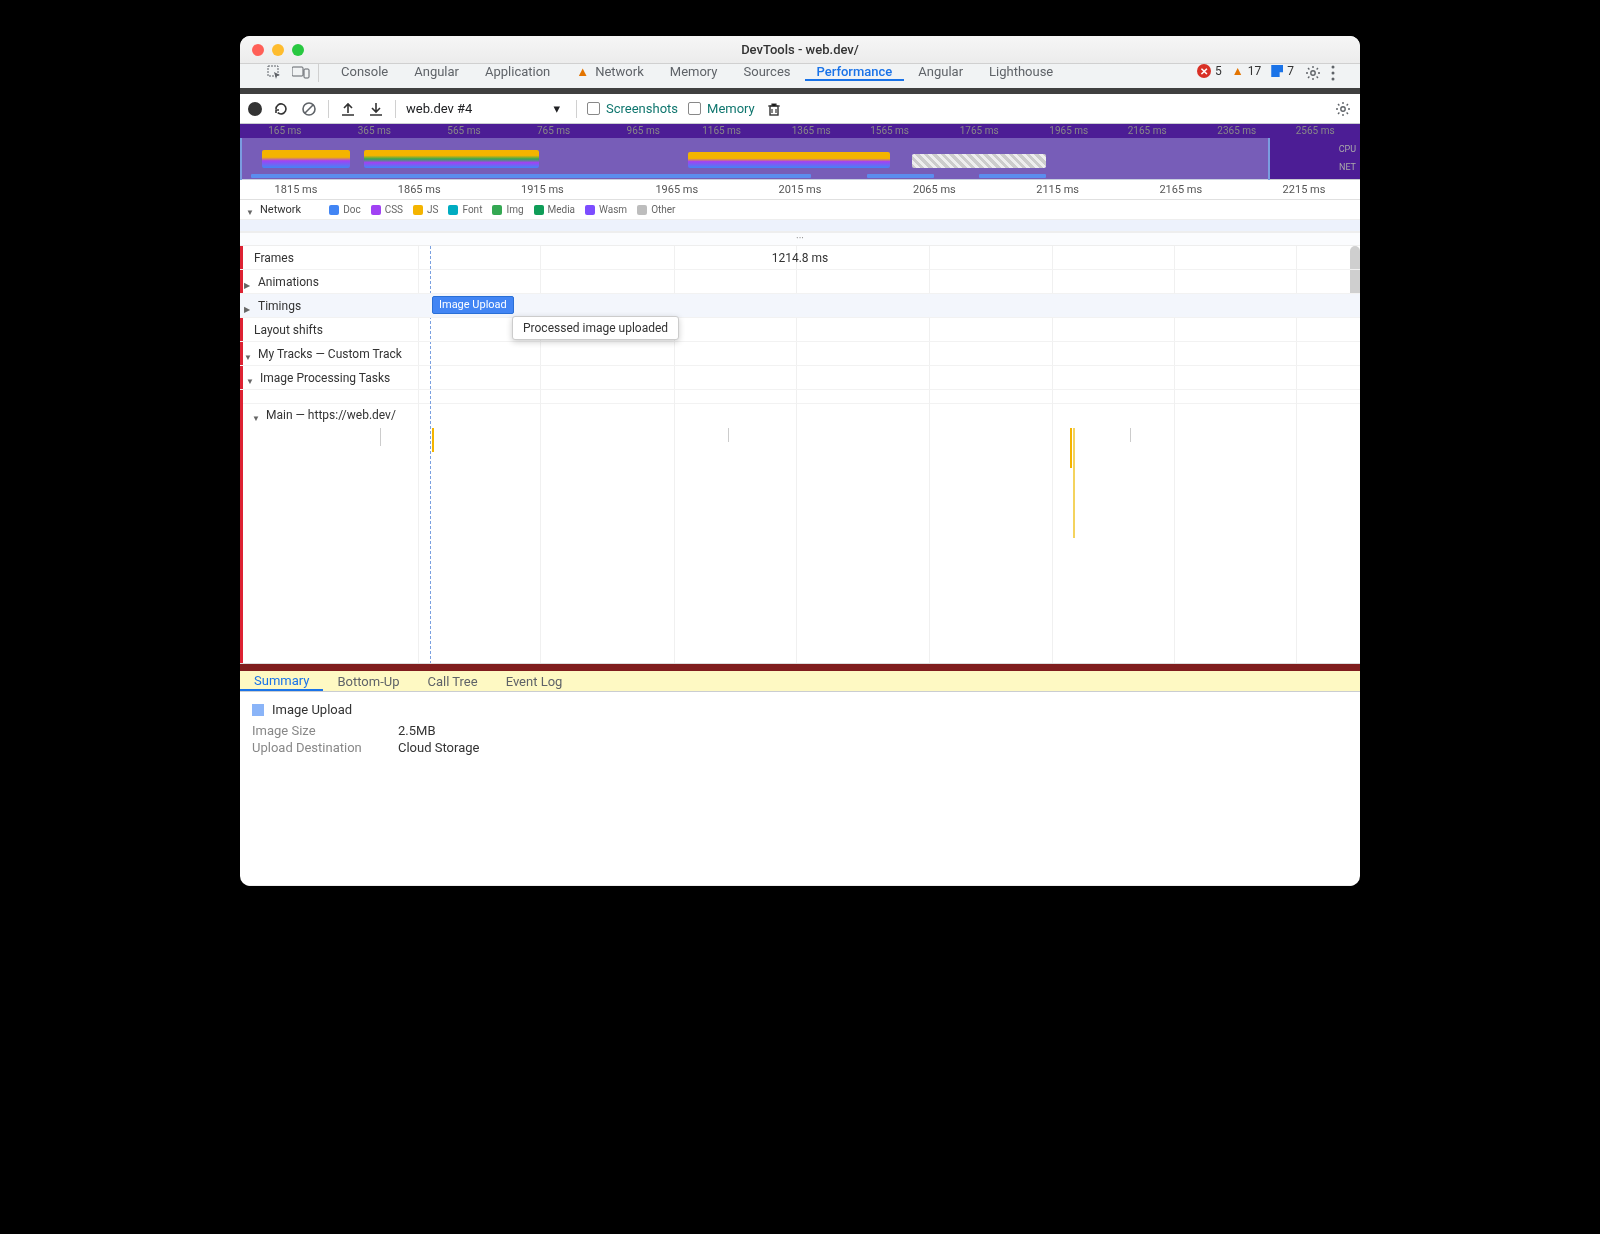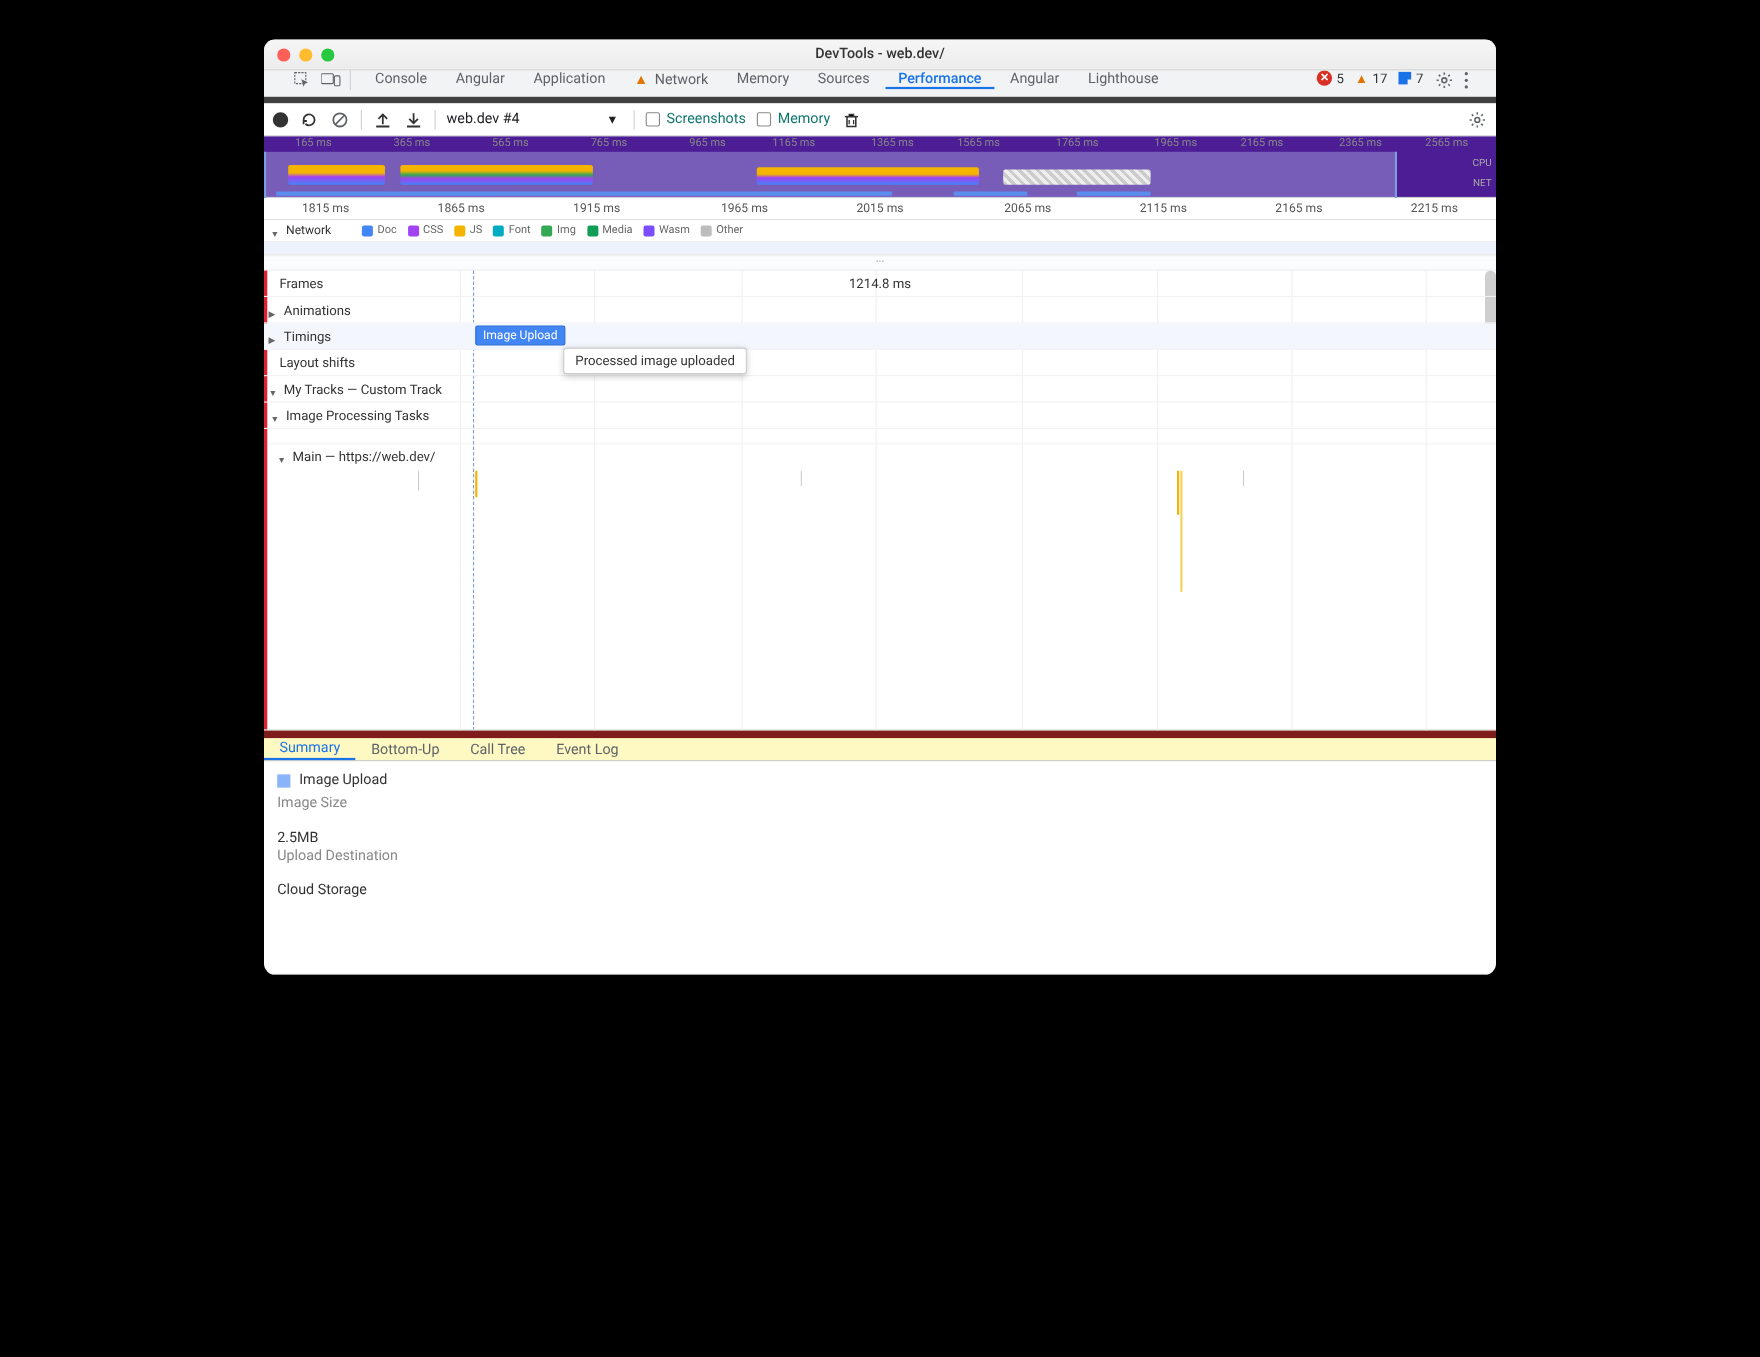--- a/index.html
+++ b/index.html
@@ -208,21 +208,21 @@
   
   .summary {
     padding: 10px 12px;
     font-size: 13px;
     color: #333;
     flex: 1;
     border-bottom: 1px solid #eee;
   }
   .summary-title { display: flex; align-items: center; gap: 8px; margin-bottom: 6px; }
   .sw-lg { width: 12px; height: 12px; background: #8ab4f8; }
-  .summary-row { display: flex; gap: 16px; margin: 2px 0; flex-direction: column; }
+  .summary-row { display: flex; gap: 16px; margin: 2px 0; }
   .summary-row .k { color: #888; min-width: 130px; }
   
   svg { display: block; }
 </style>
 </head>
 <body>
 
 <div class="window">
 
   <div class="titlebar">

